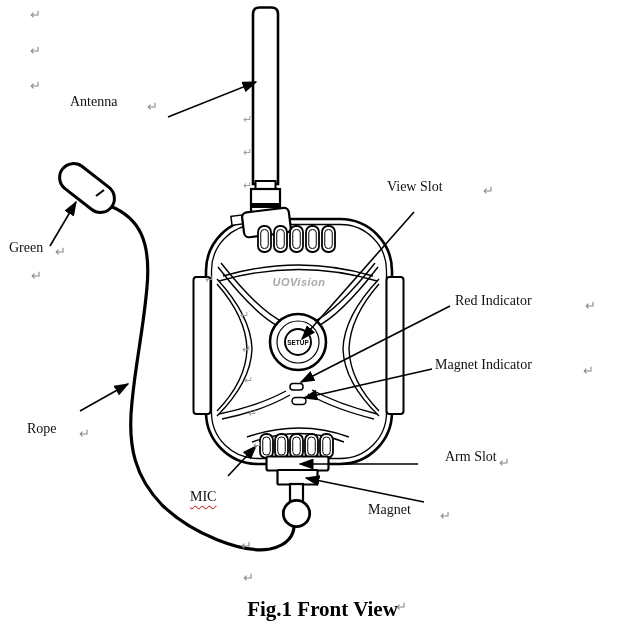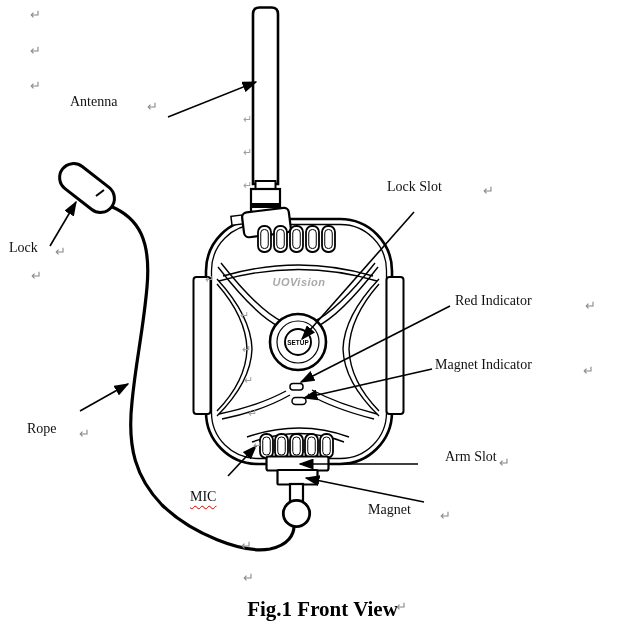--- a/index.html
+++ b/index.html
@@ -147,24 +147,24 @@
     <line x1="414" y1="212" x2="302" y2="339" marker-end="url(#ah)"></line>
     <line x1="450" y1="306" x2="301" y2="382" marker-end="url(#ah)"></line>
     <line x1="432" y1="369" x2="304" y2="398" marker-end="url(#ah)"></line>
     <line x1="418" y1="464" x2="300" y2="464" marker-end="url(#ah)"></line>
     <line x1="424" y1="502" x2="306" y2="478" marker-end="url(#ah)"></line>
     <line x1="228" y1="476" x2="256" y2="446" marker-end="url(#ah)"></line>
   </g>
 </svg>
 
 <div class="label" style="left:70px;top:94px;">Antenna</div>
-<div class="label" style="left:9px;top:240px;">Lock</div>
+<div class="label" style="left:9px;top:240px;">Green</div>
 <div class="label" style="left:27px;top:421px;">Rope</div>
 <div class="label mic-label" style="left:190px;top:489px;">MIC</div>
-<div class="label" style="left:387px;top:179px;">Lock Slot</div>
+<div class="label" style="left:387px;top:179px;">View Slot</div>
 <div class="label" style="left:455px;top:293px;">Red Indicator</div>
 <div class="label" style="left:435px;top:357px;">Magnet Indicator</div>
 <div class="label" style="left:445px;top:449px;">Arm Slot</div>
 <div class="label" style="left:368px;top:502px;text-align:right;">Magnet</div>
 <div class="caption">Fig.1 Front View</div>
 
 <span class="pm" style="left:30px;top:8px;">↵</span>
 <span class="pm" style="left:30px;top:44px;">↵</span>
 <span class="pm" style="left:30px;top:79px;">↵</span>
 <span class="pm" style="left:147px;top:100px;">↵</span>

